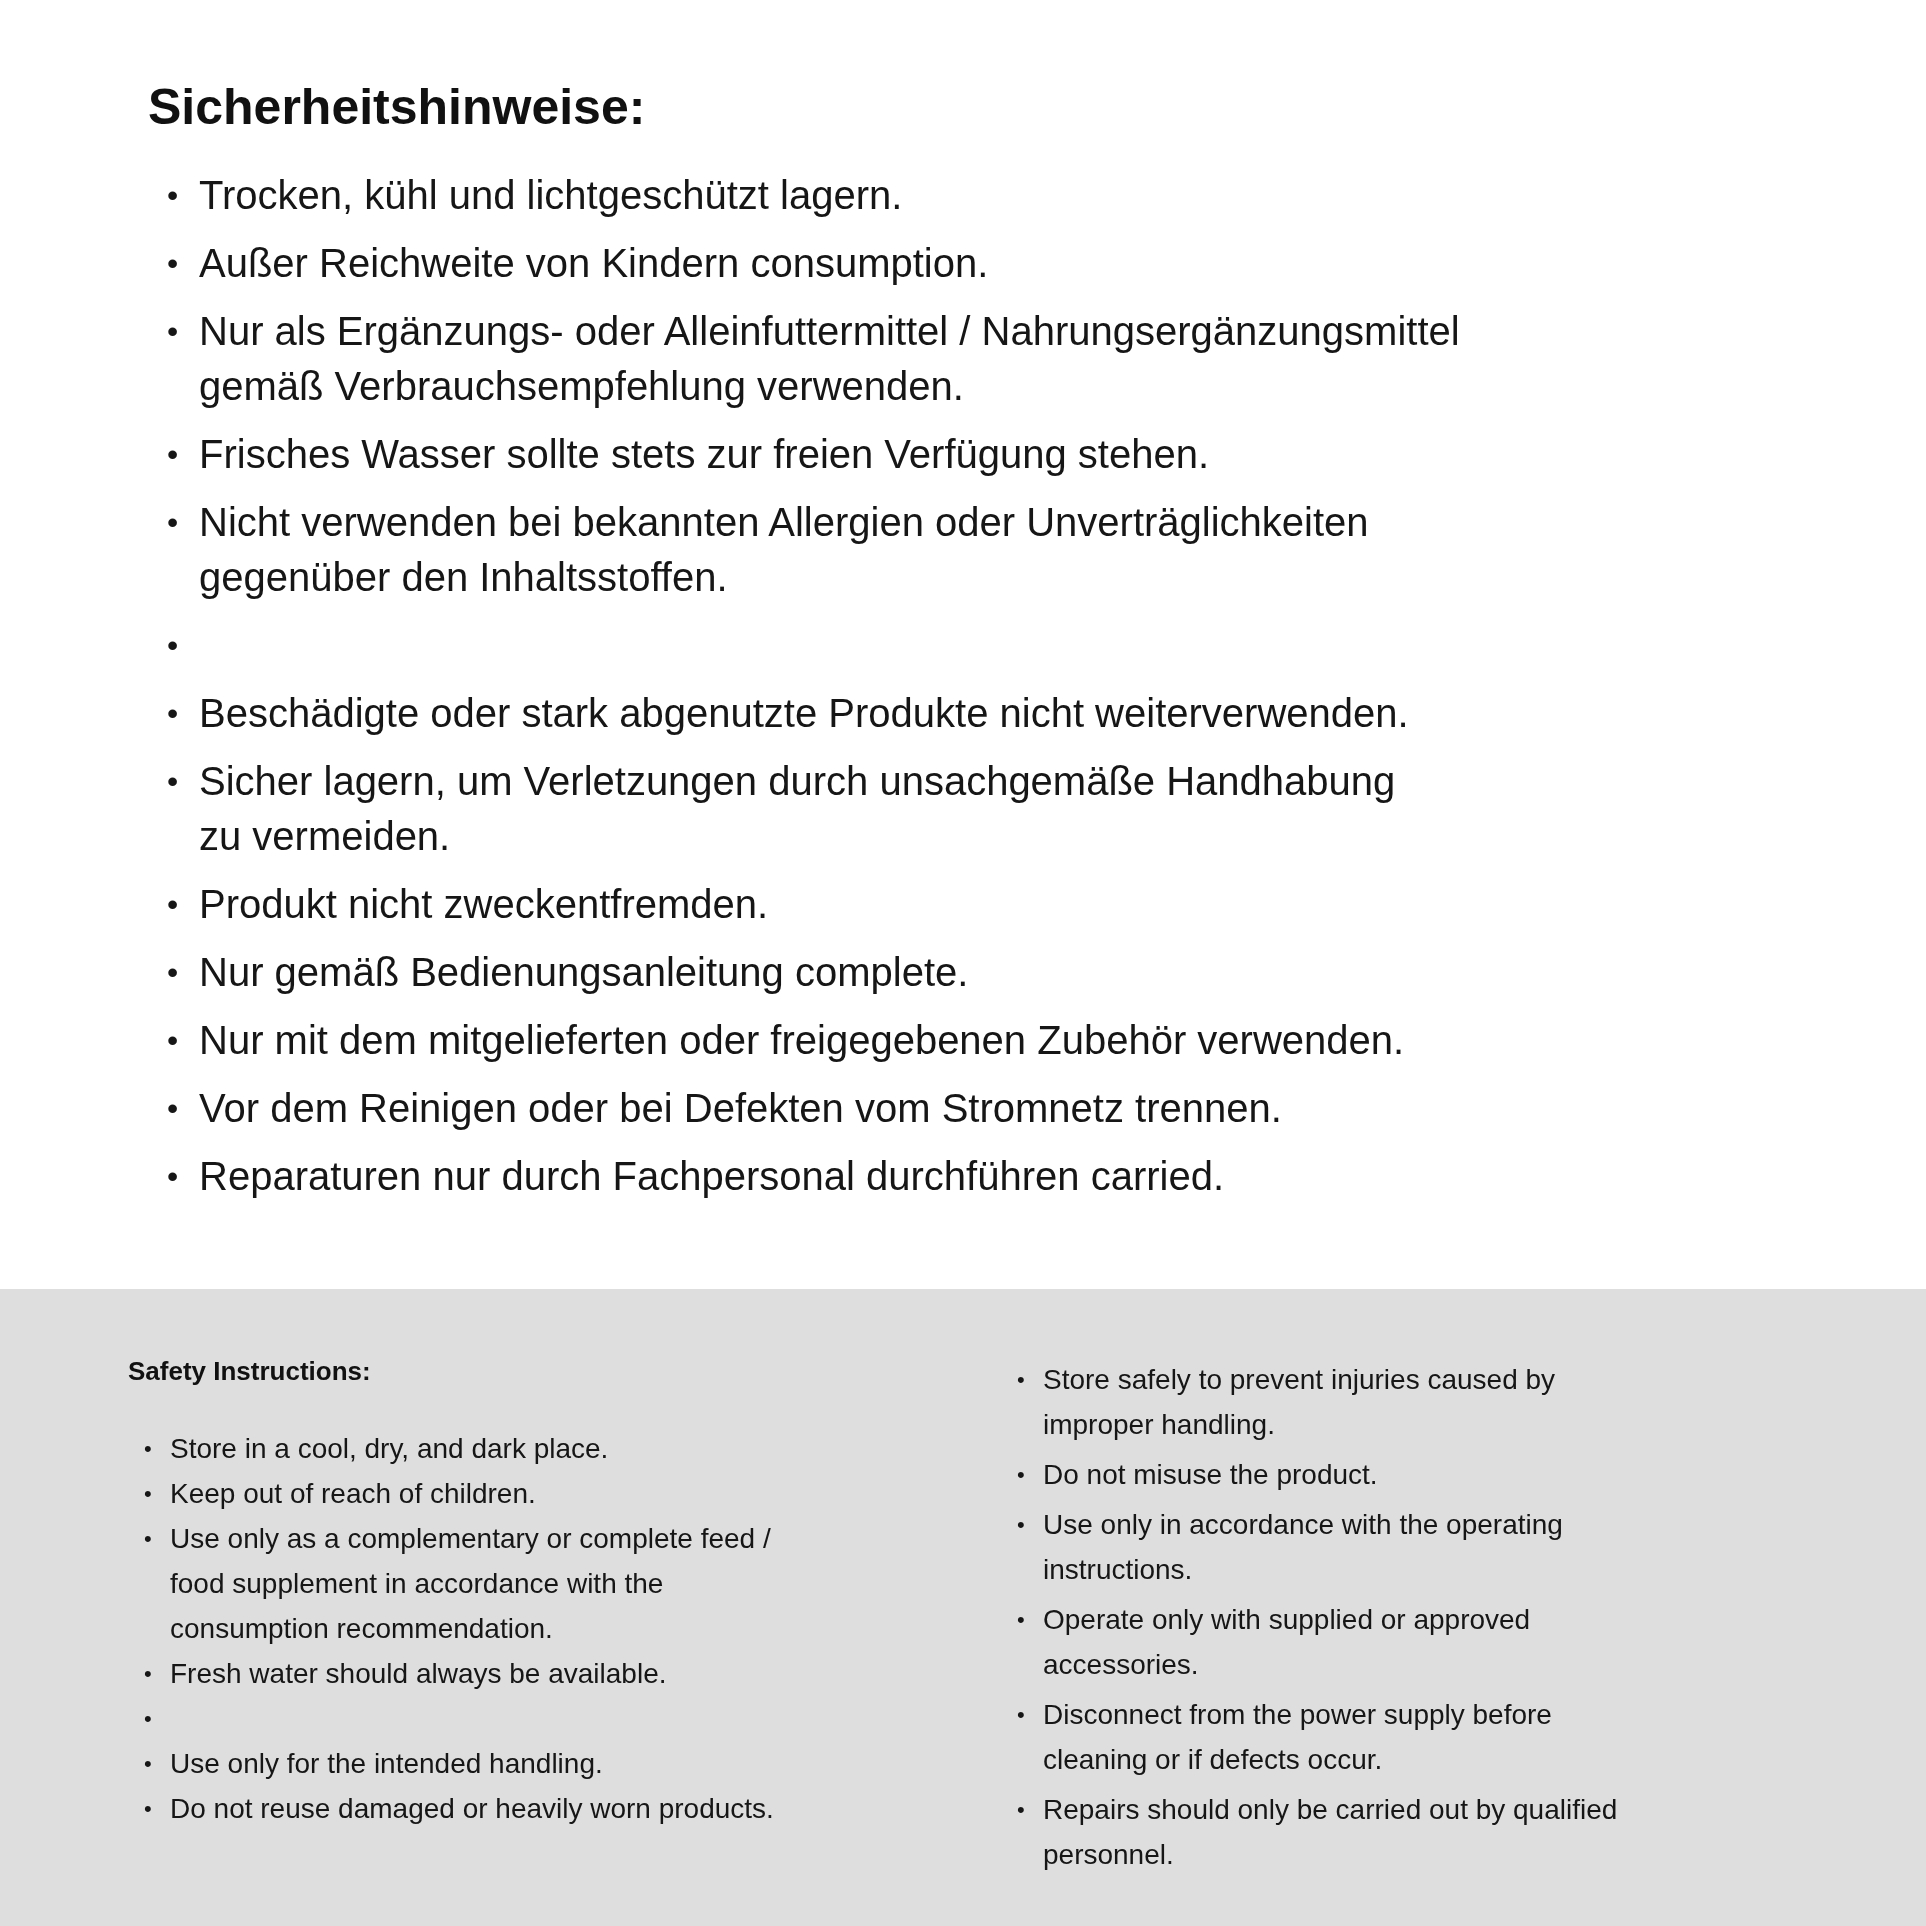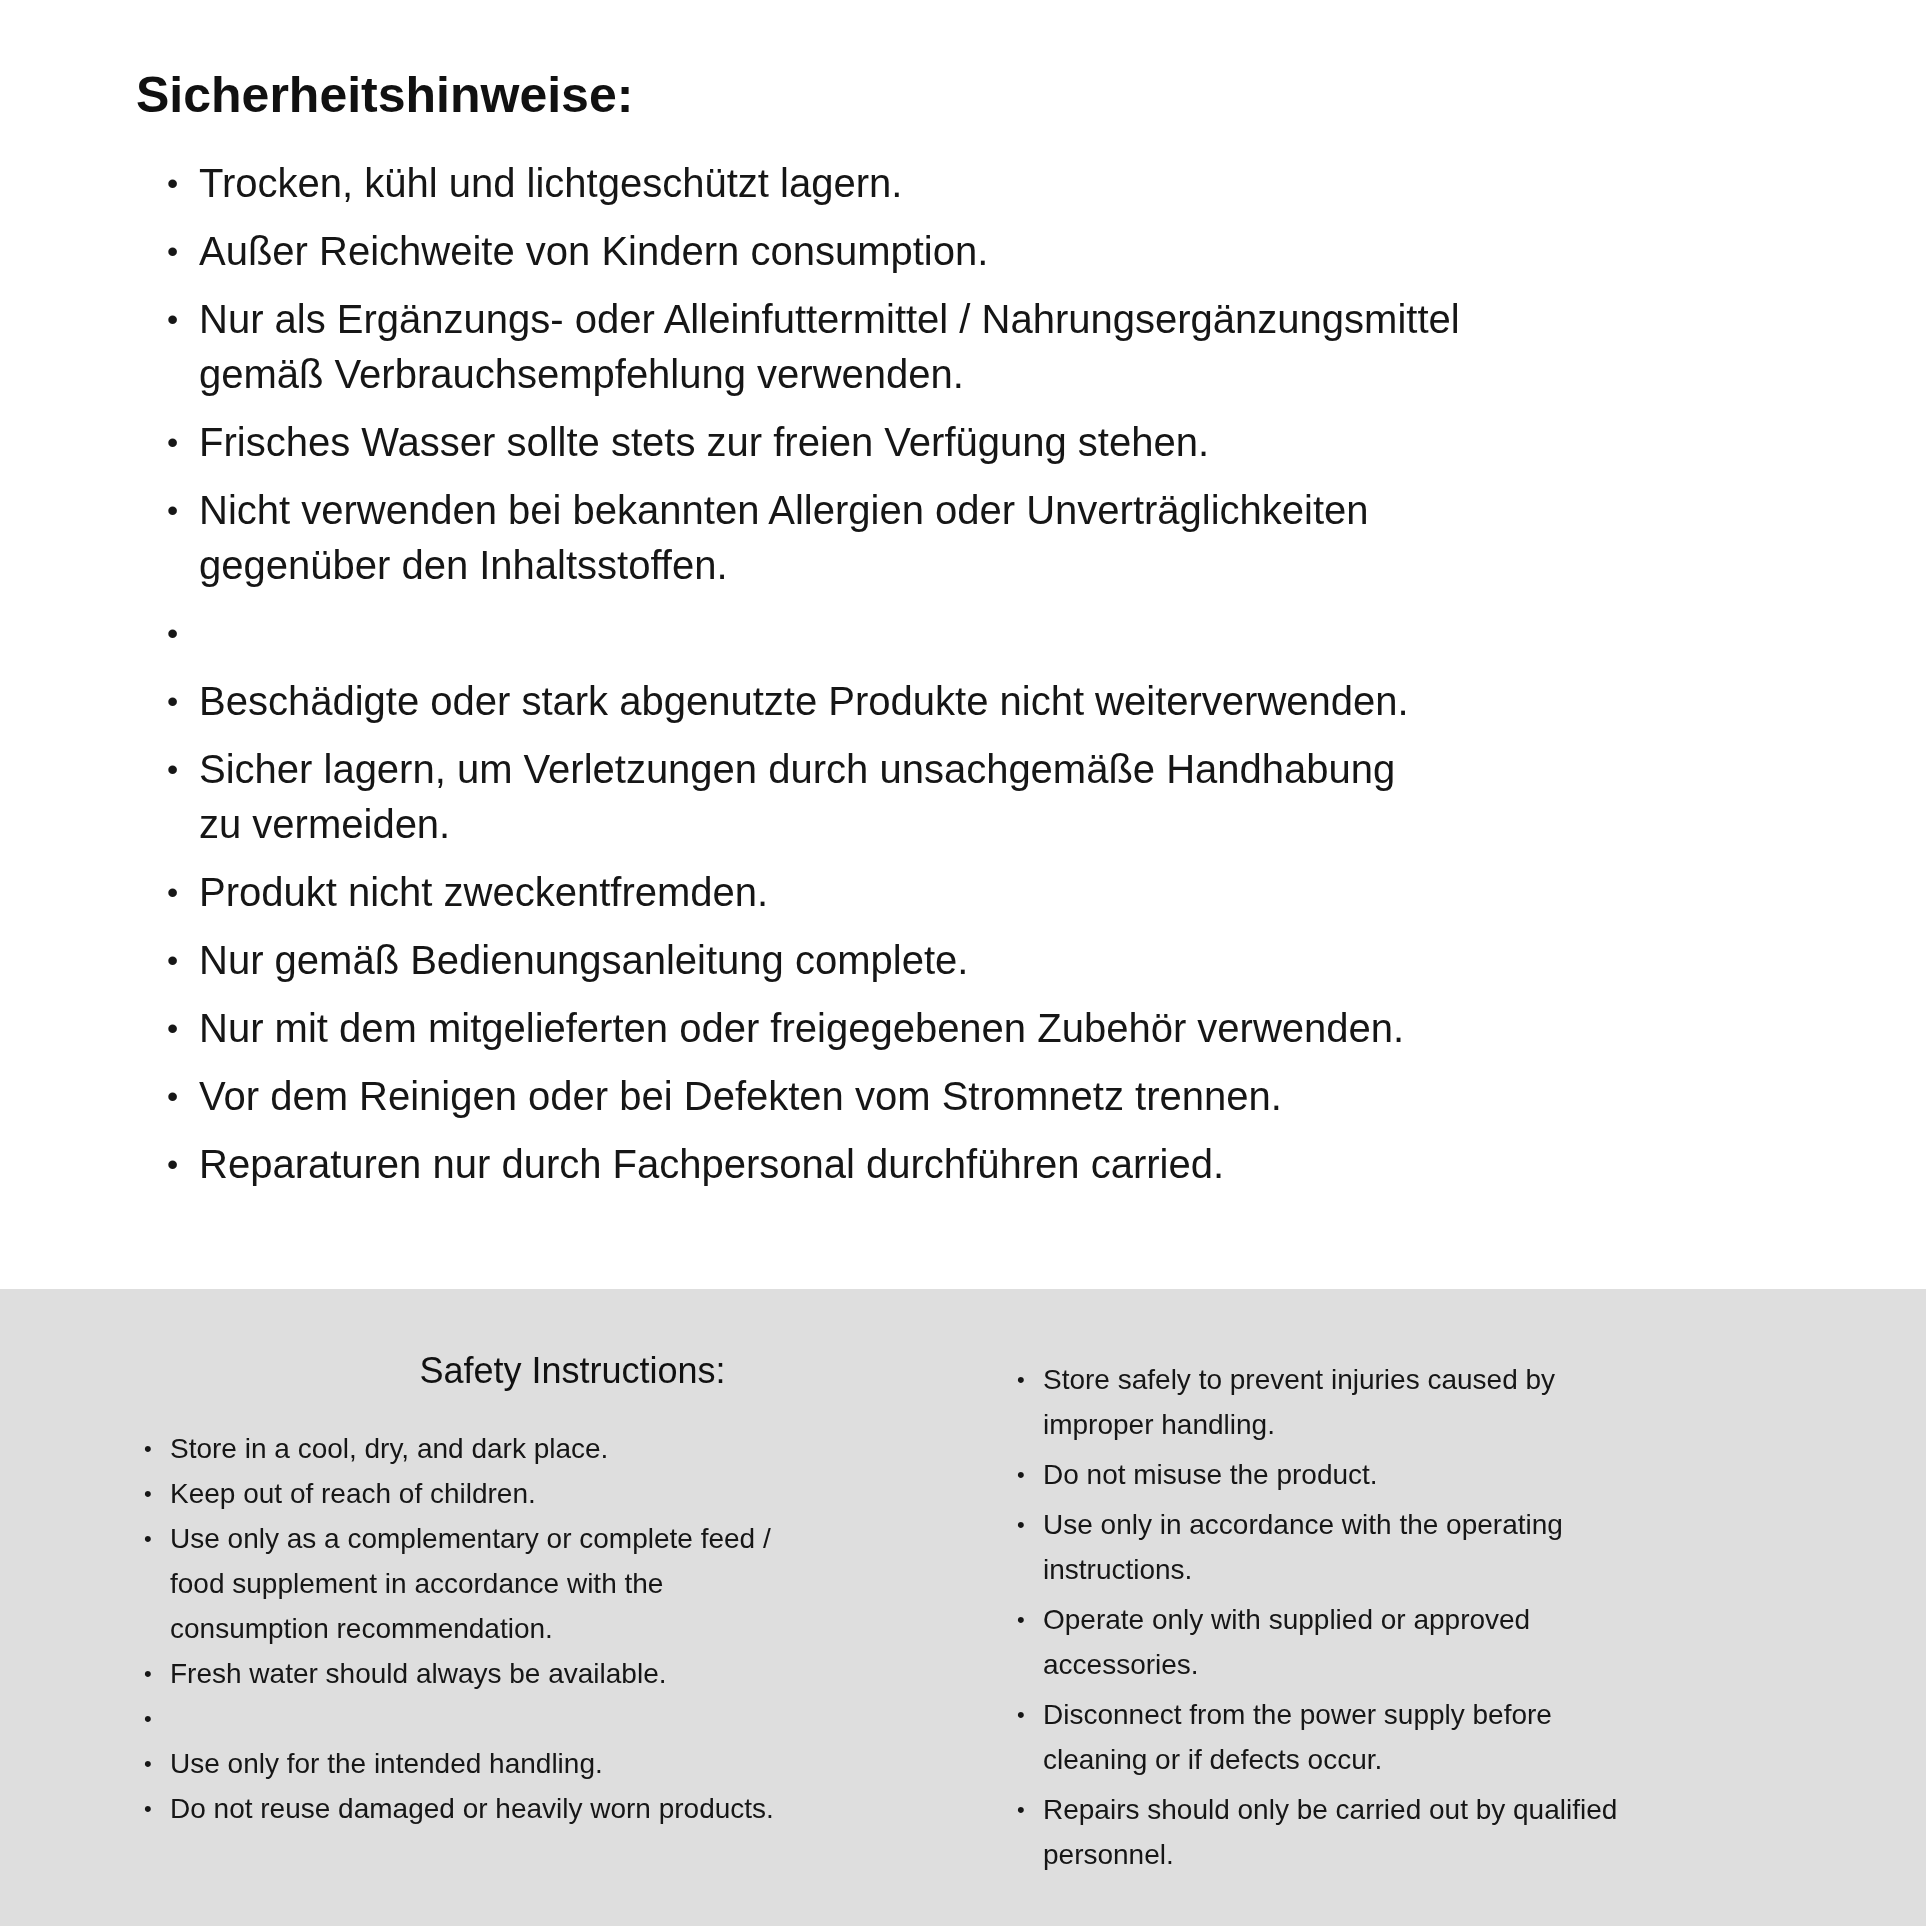--- a/index.html
+++ b/index.html
@@ -23,21 +23,21 @@
     padding: 62px 64px 0 132px;
     box-sizing: border-box;
     height: 1289px;
     flex: none;
     overflow: hidden;
   }
   .de-heading {
     font-size: 50px;
     font-weight: bold;
     line-height: 59px;
-    margin: 4px;
+    margin: 16px;
     color: #111111;
   }
   ul.bullet-list {
     list-style: none;
     margin: 0;
     padding: 0;
   }
   .de-section ul.bullet-list {
     margin-top: 31px;
     padding-left: 35px; 
@@ -67,26 +67,25 @@
   }
   .en-col-left {
     flex: none;
     width: 889px;
   }
   .en-col-right {
     flex: 1;
     padding-top: 3.9px;
   }
   .en-heading {
-    font-size: 36px;
-    font-weight: normal;
+    font-size: 26px;
+    font-weight: bold;
     line-height: 36px;
     margin: 0 0 37px 0;
     color: #111111;
-    text-align: center;
   }
   .en-section li {
     display: flex;
     align-items: flex-start;
     font-size: 28px;
     line-height: 45px;
   }
   .en-col-left ul.bullet-list { padding-left: 16px; }
   .en-col-right ul.bullet-list { padding-left: 0; }
   .en-col-right li { margin-bottom: 5.1px; }

